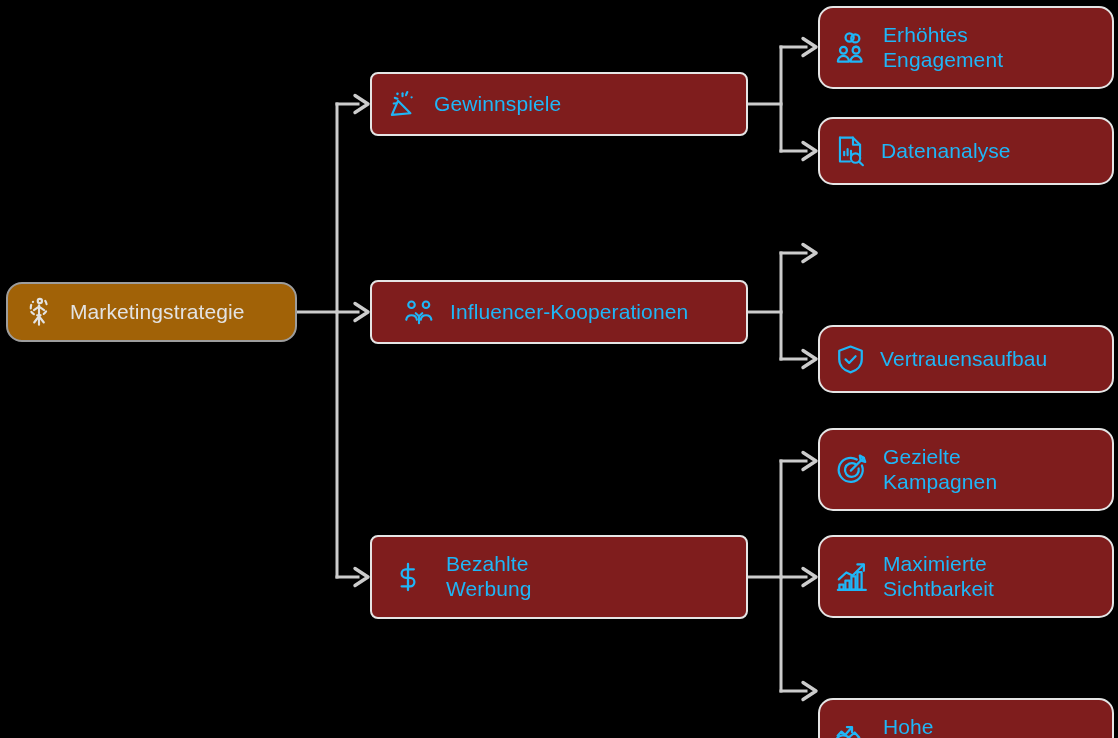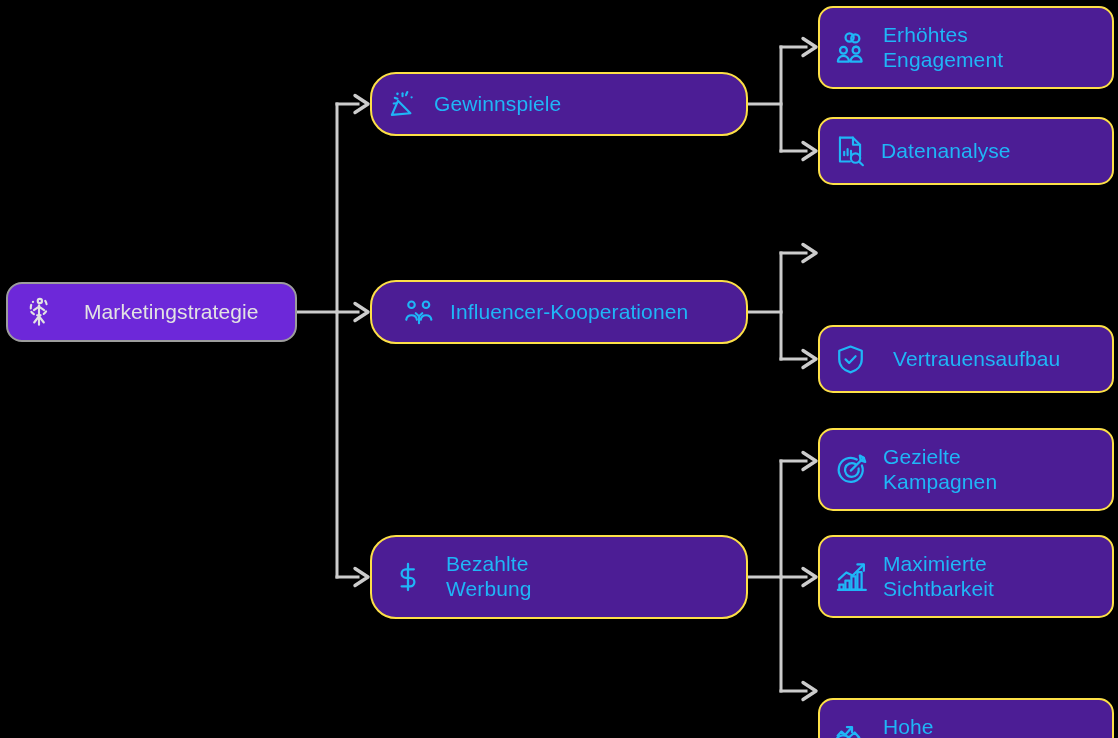--- a/index.html
+++ b/index.html
@@ -36,33 +36,32 @@
     margin-right: 14px;
   }
   .node .lbl {
     font-size: 21px;
     line-height: 1.18;
     white-space: pre-line;
     letter-spacing: 0.1px;
   }
   
   .node.root {
-    background: #6d28d9;
+    background: #a16207;
     border: 2px solid #9d9d9d;
     border-radius: 16px;
-    gap: 14px;
   }
   .node.root .lbl { color: #e3e3e3; }
   
   .node.branch, .node.leaf {
-    background: #4c1d95;
-    border: 2px solid #fde047;
+    background: #7f1d1d;
+    border: 2px solid #e5e5e5;
   }
   .node.branch .lbl, .node.leaf .lbl { color: #1fb6f7; }
-  .node.branch { border-radius: 26px; }
+  .node.branch { border-radius: 8px; }
   .node.leaf  { border-radius: 15px; }
   .node.branch .ic { margin-right: 16px; }
   .node.leaf .ic { margin-right: 13px; }
 </style>
 </head>
 <body>
 
 <div id="canvas">
 
   <svg id="edges" viewBox="0 0 1118 738" width="1118" height="738">
@@ -175,21 +174,21 @@
       <circle cx="17.6" cy="6.2" r="2.6"></circle>
       <path d="M1.8 18.2 a4.3 4.3 0 0 1 8.5 0"></path>
       <path d="M13.4 18.2 a4.3 4.3 0 0 1 8.5 0"></path>
       <path d="M9.4 13.0 L12 15.4 L14.6 13.0"></path>
       <path d="M12 15.4 V21"></path>
     </svg>
     <span class="lbl">Influencer-Kooperationen</span>
   </div>
 
 
-  <div class="node leaf" style="left:818px; top:325px; width:296px; height:68px;gap:13px;">
+  <div class="node leaf" style="left:818px; top:325px; width:296px; height:68px;">
     <svg class="ic" width="33" height="33" viewBox="0 0 24 24" fill="none" stroke="#1fb6f7" stroke-width="1.6" stroke-linecap="round" stroke-linejoin="round">
       <path d="M12 2.6 L20.2 5.6 v6.2 c0 4.6 -3.4 8.2 -8.2 9.6 c-4.8 -1.4 -8.2 -5.0 -8.2 -9.6 V5.6 Z"></path>
       <path d="M8.4 11.9 L11.0 14.5 L15.7 9.6"></path>
     </svg>
     <span class="lbl">Vertrauensaufbau</span>
   </div>
 
   <div class="node branch" style="left:370px; top:535px; width:378px; height:84px;">
     <svg class="ic" width="32" height="32" viewBox="0 0 24 24" fill="none" stroke="#1fb6f7" stroke-width="1.7" stroke-linecap="round" stroke-linejoin="round" style="margin-left:6px; margin-right:22px;">
       <path d="M12 2.2 V21.8"></path>

